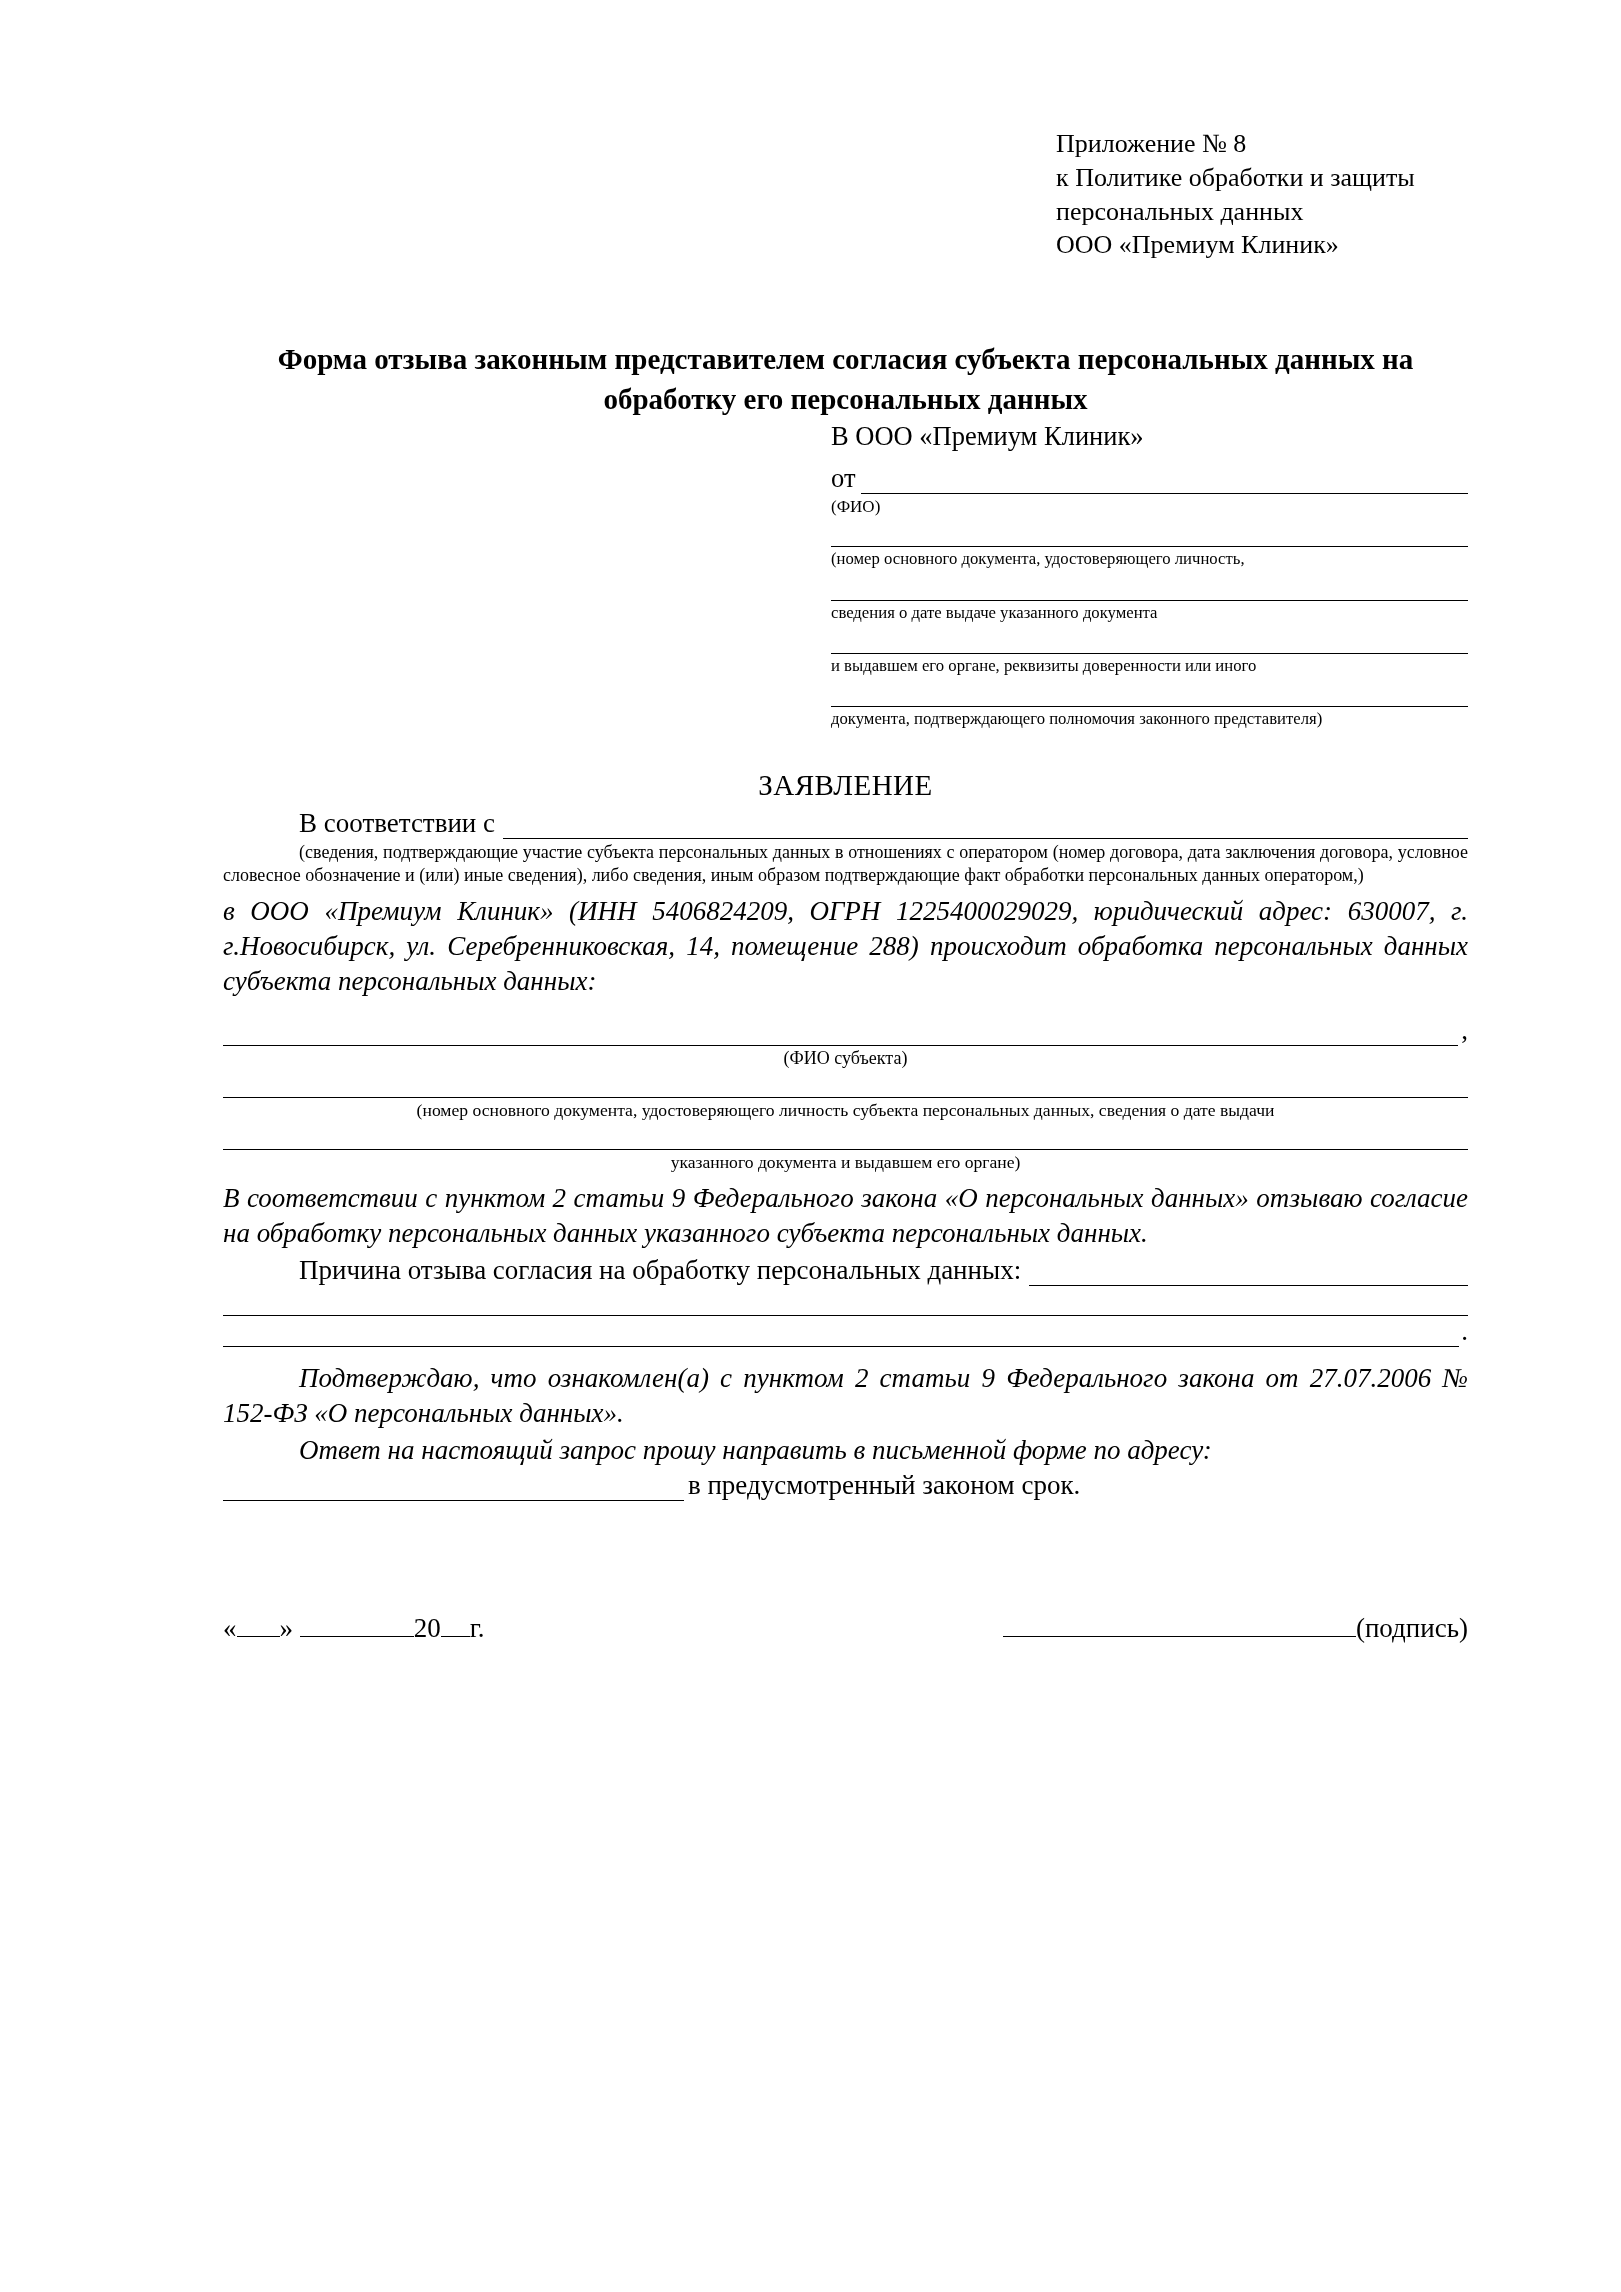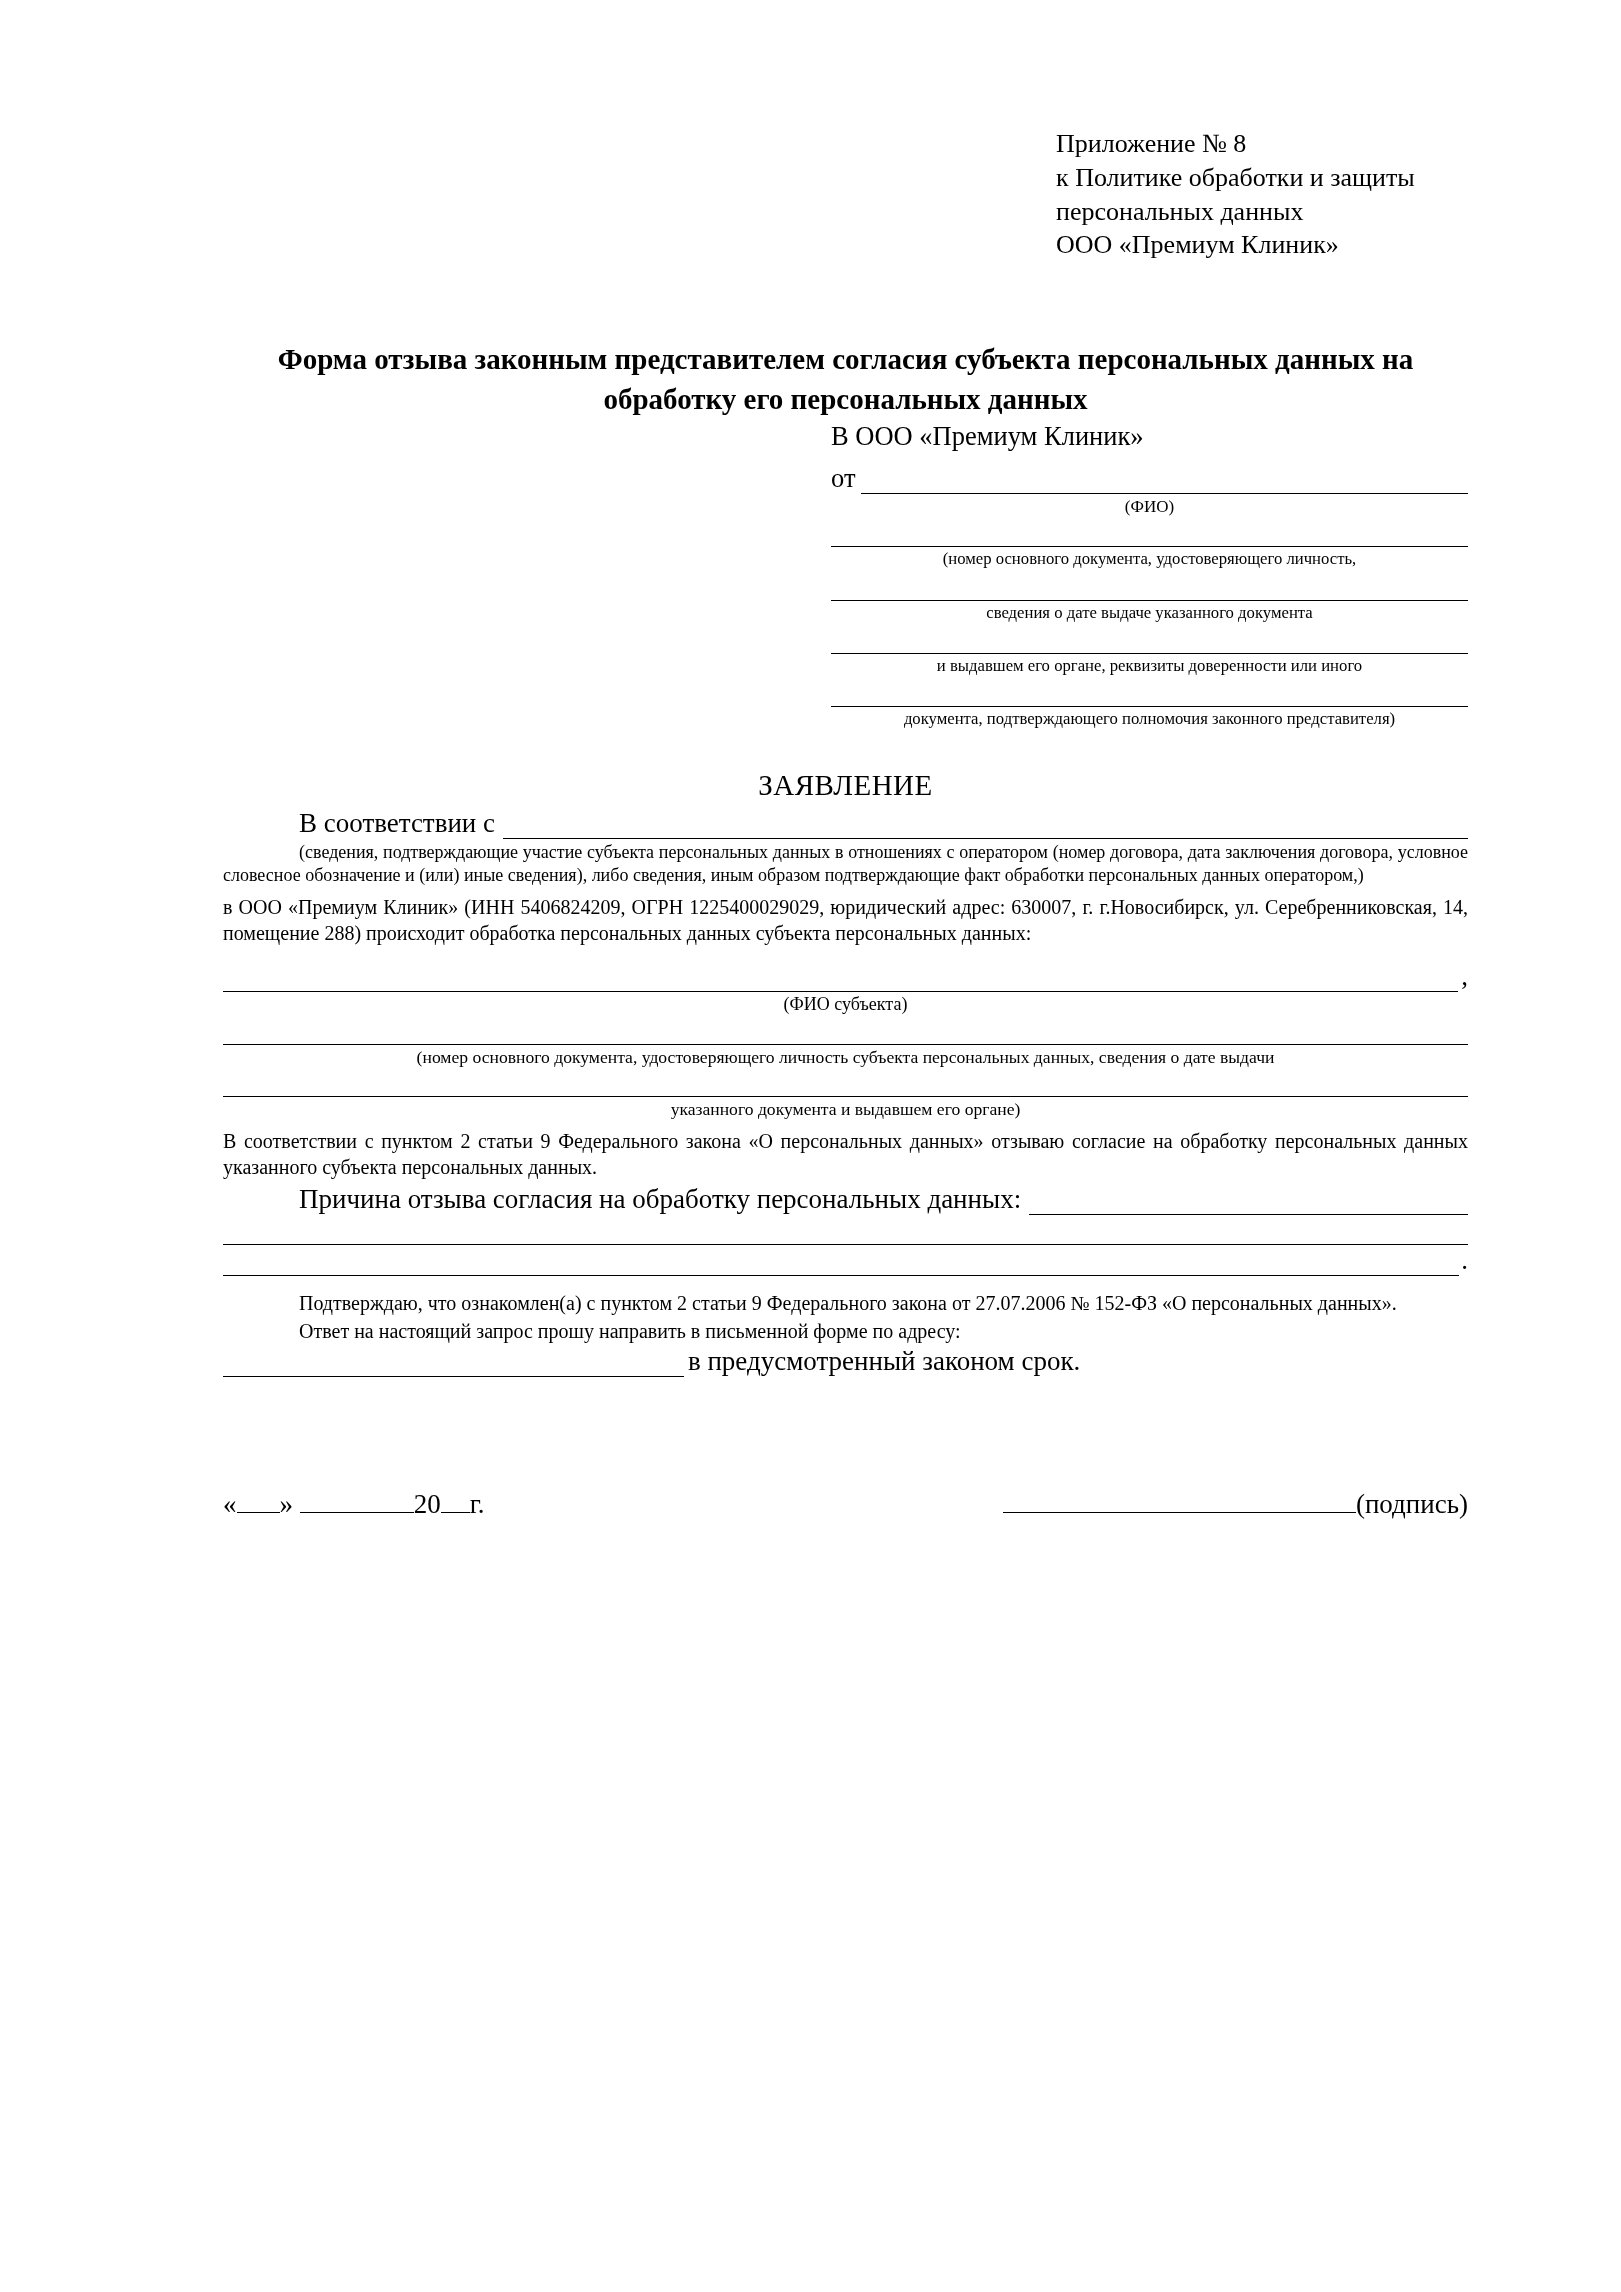--- a/index.html
+++ b/index.html
@@ -72,42 +72,43 @@
     flex: 1 1 auto;
     border-bottom: 1.6px solid #000;
     height: 19.6px;
   }
   .fill-line {
     border-bottom: 1.6px solid #000;
     height: 20.6px;
     width: 100%;
   }
   .caption {
-    text-align: center;
+    text-align: left;
     font-size: 17px;
     line-height: 1.25;
     margin-top: 2px;
     margin-bottom: 8.8px;
   }
   .caption.small {
     font-size: 16.7px;
   }
 
   
   .zayav {
     text-align: center;
     font-size: 29px;
     margin-top: 39px;
     letter-spacing: 0.5px;
   }
   .para {
-    font-size: 20px;
+    font-size: 27px;
     line-height: 1.30;
     text-align: justify;
     text-justify: inter-word;
+    font-style: italic;
   }
   .indent {
     text-indent: 76px;
   }
   .row-inline {
     display: flex;
     align-items: flex-end;
     margin-top: 5.9px;
   }
   .row-inline .txt {

